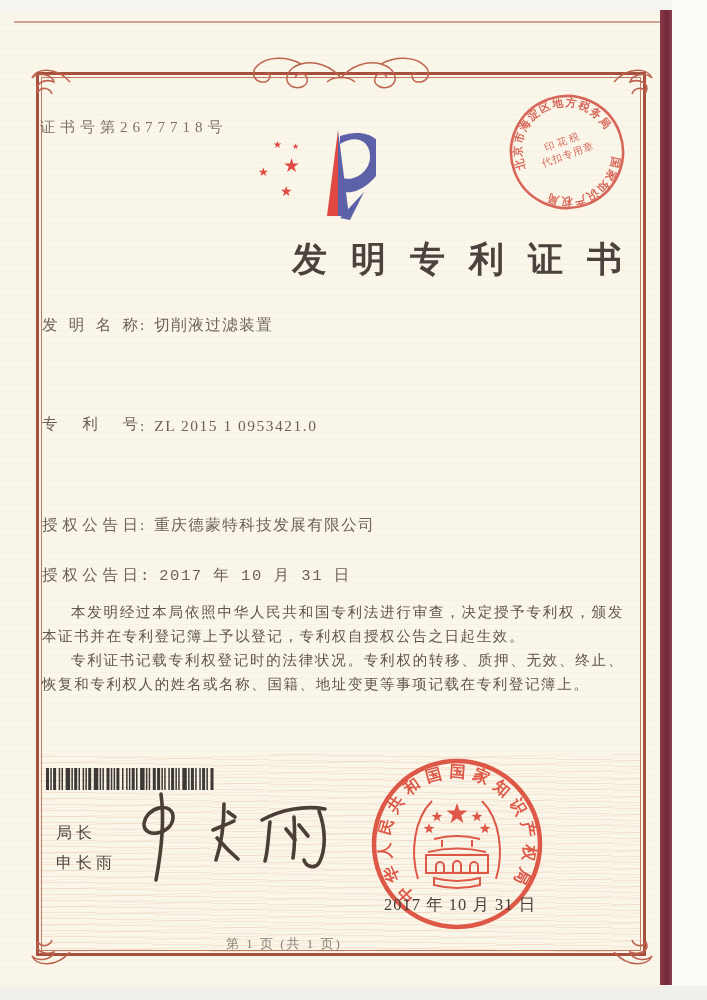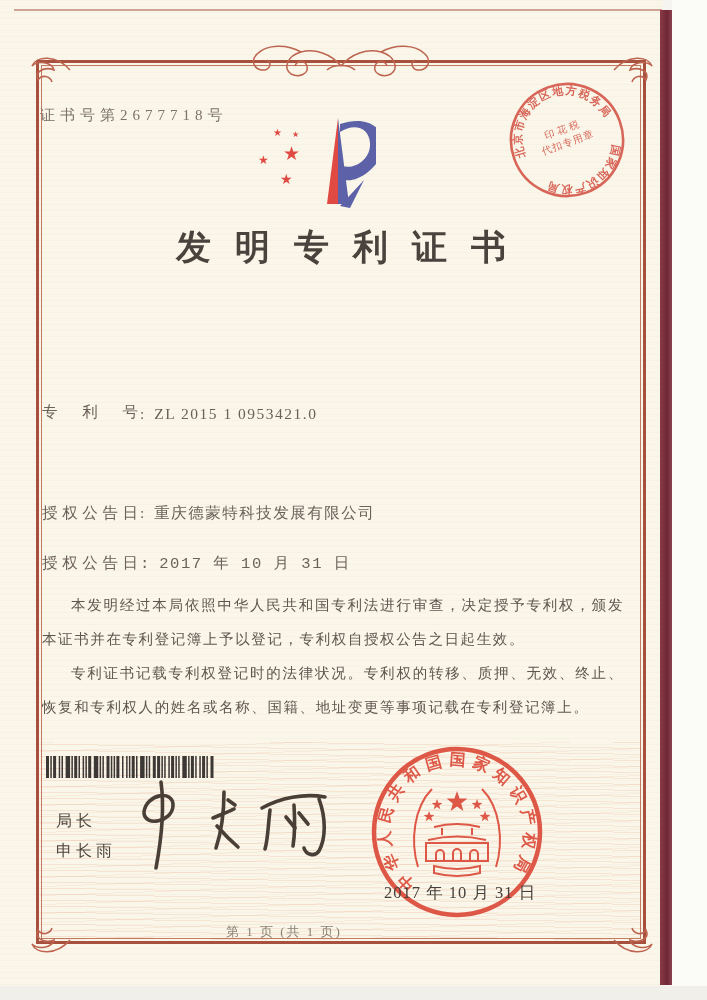--- a/index.html
+++ b/index.html
@@ -4,21 +4,21 @@
 <style>
   * { box-sizing: border-box; margin: 0; padding: 0; }
   html,body { width:707px; height:1000px; }
   body {
     position: relative;
     font-family: "Liberation Serif", "DejaVu Serif", serif;
     background: #f5f4f0;
     overflow: hidden;
   }
   .scan-page {
-    position:absolute; left:0; top:0; width:663px; height:986px;
+    position:absolute; left:0; top:12px; width:663px; height:986px;
     background:
       repeating-linear-gradient(180deg, rgba(208,168,136,0.06) 0 1px, rgba(0,0,0,0) 1px 6px),
       #faf6e9;
   }
   .outer-top-line { position:absolute; left:14px; top:9px; width:648px; height:2px; background:#c38e7d; opacity:.8; }
   .edge-band { position:absolute; left:660px; top:10px; width:12px; height:975px;
     background:linear-gradient(90deg,#8a3a47,#6f2735 60%,#8a4250); }
   .edge-white { position:absolute; left:672px; top:0; width:35px; height:1000px; background:#fbfbf8; }
   .bottom-strip { position:absolute; left:0; top:986px; width:707px; height:14px; background:#f0efea; }
 
@@ -44,31 +44,31 @@
 
   .logo-box { position:absolute; left:256px; top:112px; width:120px; height:105px; }
   .logo-star { position:absolute; color:#e04a42; line-height:1; font-family:"DejaVu Sans",sans-serif; }
 
   .tax-seal { position:absolute; left:505px; top:78px; width:124px; height:124px; transform:rotate(-20deg); opacity:.9; }
   .tax-seal-center { position:absolute; left:0; top:44px; width:124px; text-align:center; color:#d4574a; line-height:1.4; }
   .tax-seal-center .l1 { font-size:10px; letter-spacing:3px; }
   .tax-seal-center .l2 { font-size:10px; letter-spacing:1px; }
 
   .doc-title {
-    position:absolute; left:36px; top:224px; width:610px; text-align:center;
+    position:absolute; left:36px; top:224px; width:610px; text-align:right;
     font-size:35px; font-weight:600; color:#4a423c; letter-spacing:24px; text-indent:24px;
   }
 
   .field-row { position:absolute; left:42px; font-size:15.5px; color:#6b615a; white-space:nowrap; }
   .flabel { display:inline-block; width:96px; text-align:justify; text-align-last:justify; letter-spacing:0; vertical-align:bottom; }
   .fcolon { display:inline-block; margin:0 10px 0 2px; }
   .fvalue { letter-spacing:1.5px; }
 
   .body-text { position:absolute; left:42px; top:588px; width:582px; font-size:14.5px;
-    line-height:34px; color:#5f564f; letter-spacing:1.6px; text-align:justify; }
+    line-height:24px; color:#5f564f; letter-spacing:1.6px; text-align:justify; }
   .body-text p { text-indent:2em; }
 
   .barcode { position:absolute; left:46px; top:756px; width:178px; height:24px; }
   .barcode rect { fill:#3c3835; }
 
   .signer { position:absolute; left:56px; top:806px; font-size:16px; color:#4f463f; letter-spacing:4px; line-height:30px; }
   .signature { position:absolute; left:128px; top:776px; width:215px; height:100px; }
   .signature path { stroke:#4a3f37; stroke-width:3.6; fill:none; stroke-linecap:round; }
 
   .issue-seal { position:absolute; left:368px; top:743px; width:178px; height:178px; opacity:.92; }
@@ -147,20 +147,23 @@
       </text>
     </svg>
     <div class="tax-seal-center">
       <div class="l1">印花税</div>
       <div class="l2">代扣专用章</div>
     </div>
   </div>
 
   <div class="doc-title">发明专利证书</div>
 
+  <div class="field-row" style="top:303px;">
+    <span class="flabel">发明名称</span><span class="fcolon">:</span><span class="fvalue">切削液过滤装置</span>
+  </div>
   <div class="field-row" style="top:402px;">
     <span class="flabel">专利号</span><span class="fcolon">:</span><span class="fvalue">ZL 2015 1 0953421.0</span>
   </div>
   <div class="field-row" style="top:503px;">
     <span class="flabel">授权公告日</span><span class="fcolon">:</span><span class="fvalue">重庆德蒙特科技发展有限公司</span>
   </div>
   <div class="field-row" style="top:553px;font-family:Liberation Mono, monospace;">
     <span class="flabel">授权公告日</span><span class="fcolon">:</span><span class="fvalue">2017 年 10 月 31 日</span>
   </div>
 

